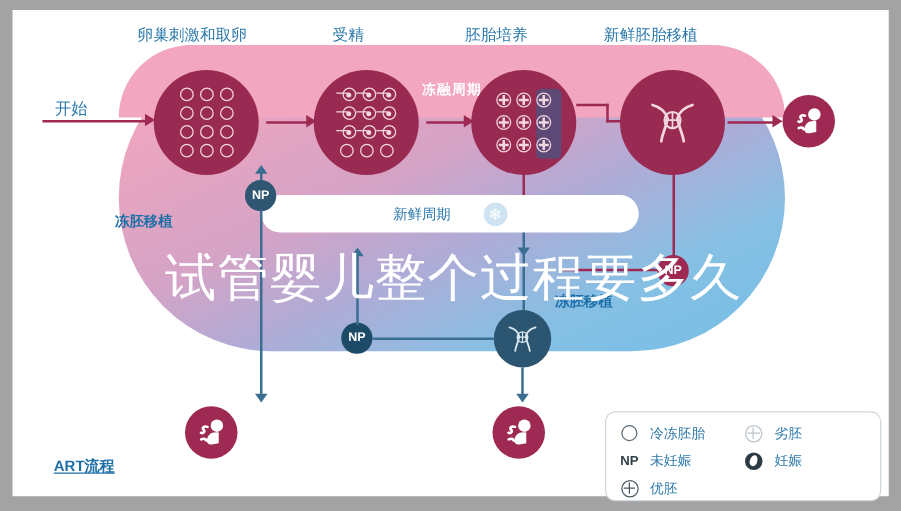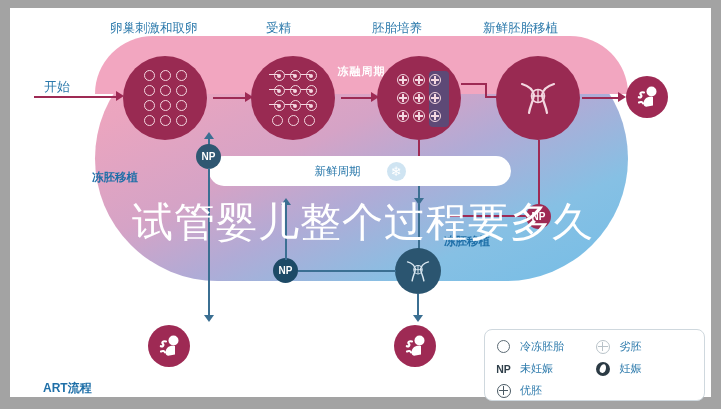--- a/index.html
+++ b/index.html
@@ -357,21 +357,21 @@
     <div class="baby" style="left:384px;top:317px;">
       <svg width="28" height="28" viewBox="0 0 28 28">
         <circle cx="18.5" cy="8.5" r="5" fill="#ffffff"></circle>
         <path d="M20 14 C14 13 11 16 10.5 20 C10.2 22.6 12 24 14.5 23.6 L20 22.6 L20 14 Z" fill="#ffffff"></path>
         <path d="M11 9.5 C8 8.5 6.5 10.5 8 12 C9.3 13.3 7.5 15 5.8 14.2" fill="none" stroke="#ffffff" stroke-width="2.1" stroke-linecap="round"></path>
         <path d="M6 19.5 C7.8 18.6 9.4 19 10 20.4" fill="none" stroke="#ffffff" stroke-width="2.1" stroke-linecap="round"></path>
       </svg>
     </div>
 
     <div class="baby" style="left:130px;top:317px;opacity:0;"></div>
-    <div class="blabel" style="left:33px;top:372px;font-size:12px;">ART流程</div>
+    <div class="blabel" style="left:33px;top:357px;font-size:12px;text-decoration:underline;">ART流程</div>
 
     <div class="overlay-title">试管婴儿整个过程要多久</div>
 
     <div class="legend">
       <div class="legend-grid">
 
         <div class="lrow">
           <span class="lsym">
               <span class="sym-ov"></span>
             </span>

